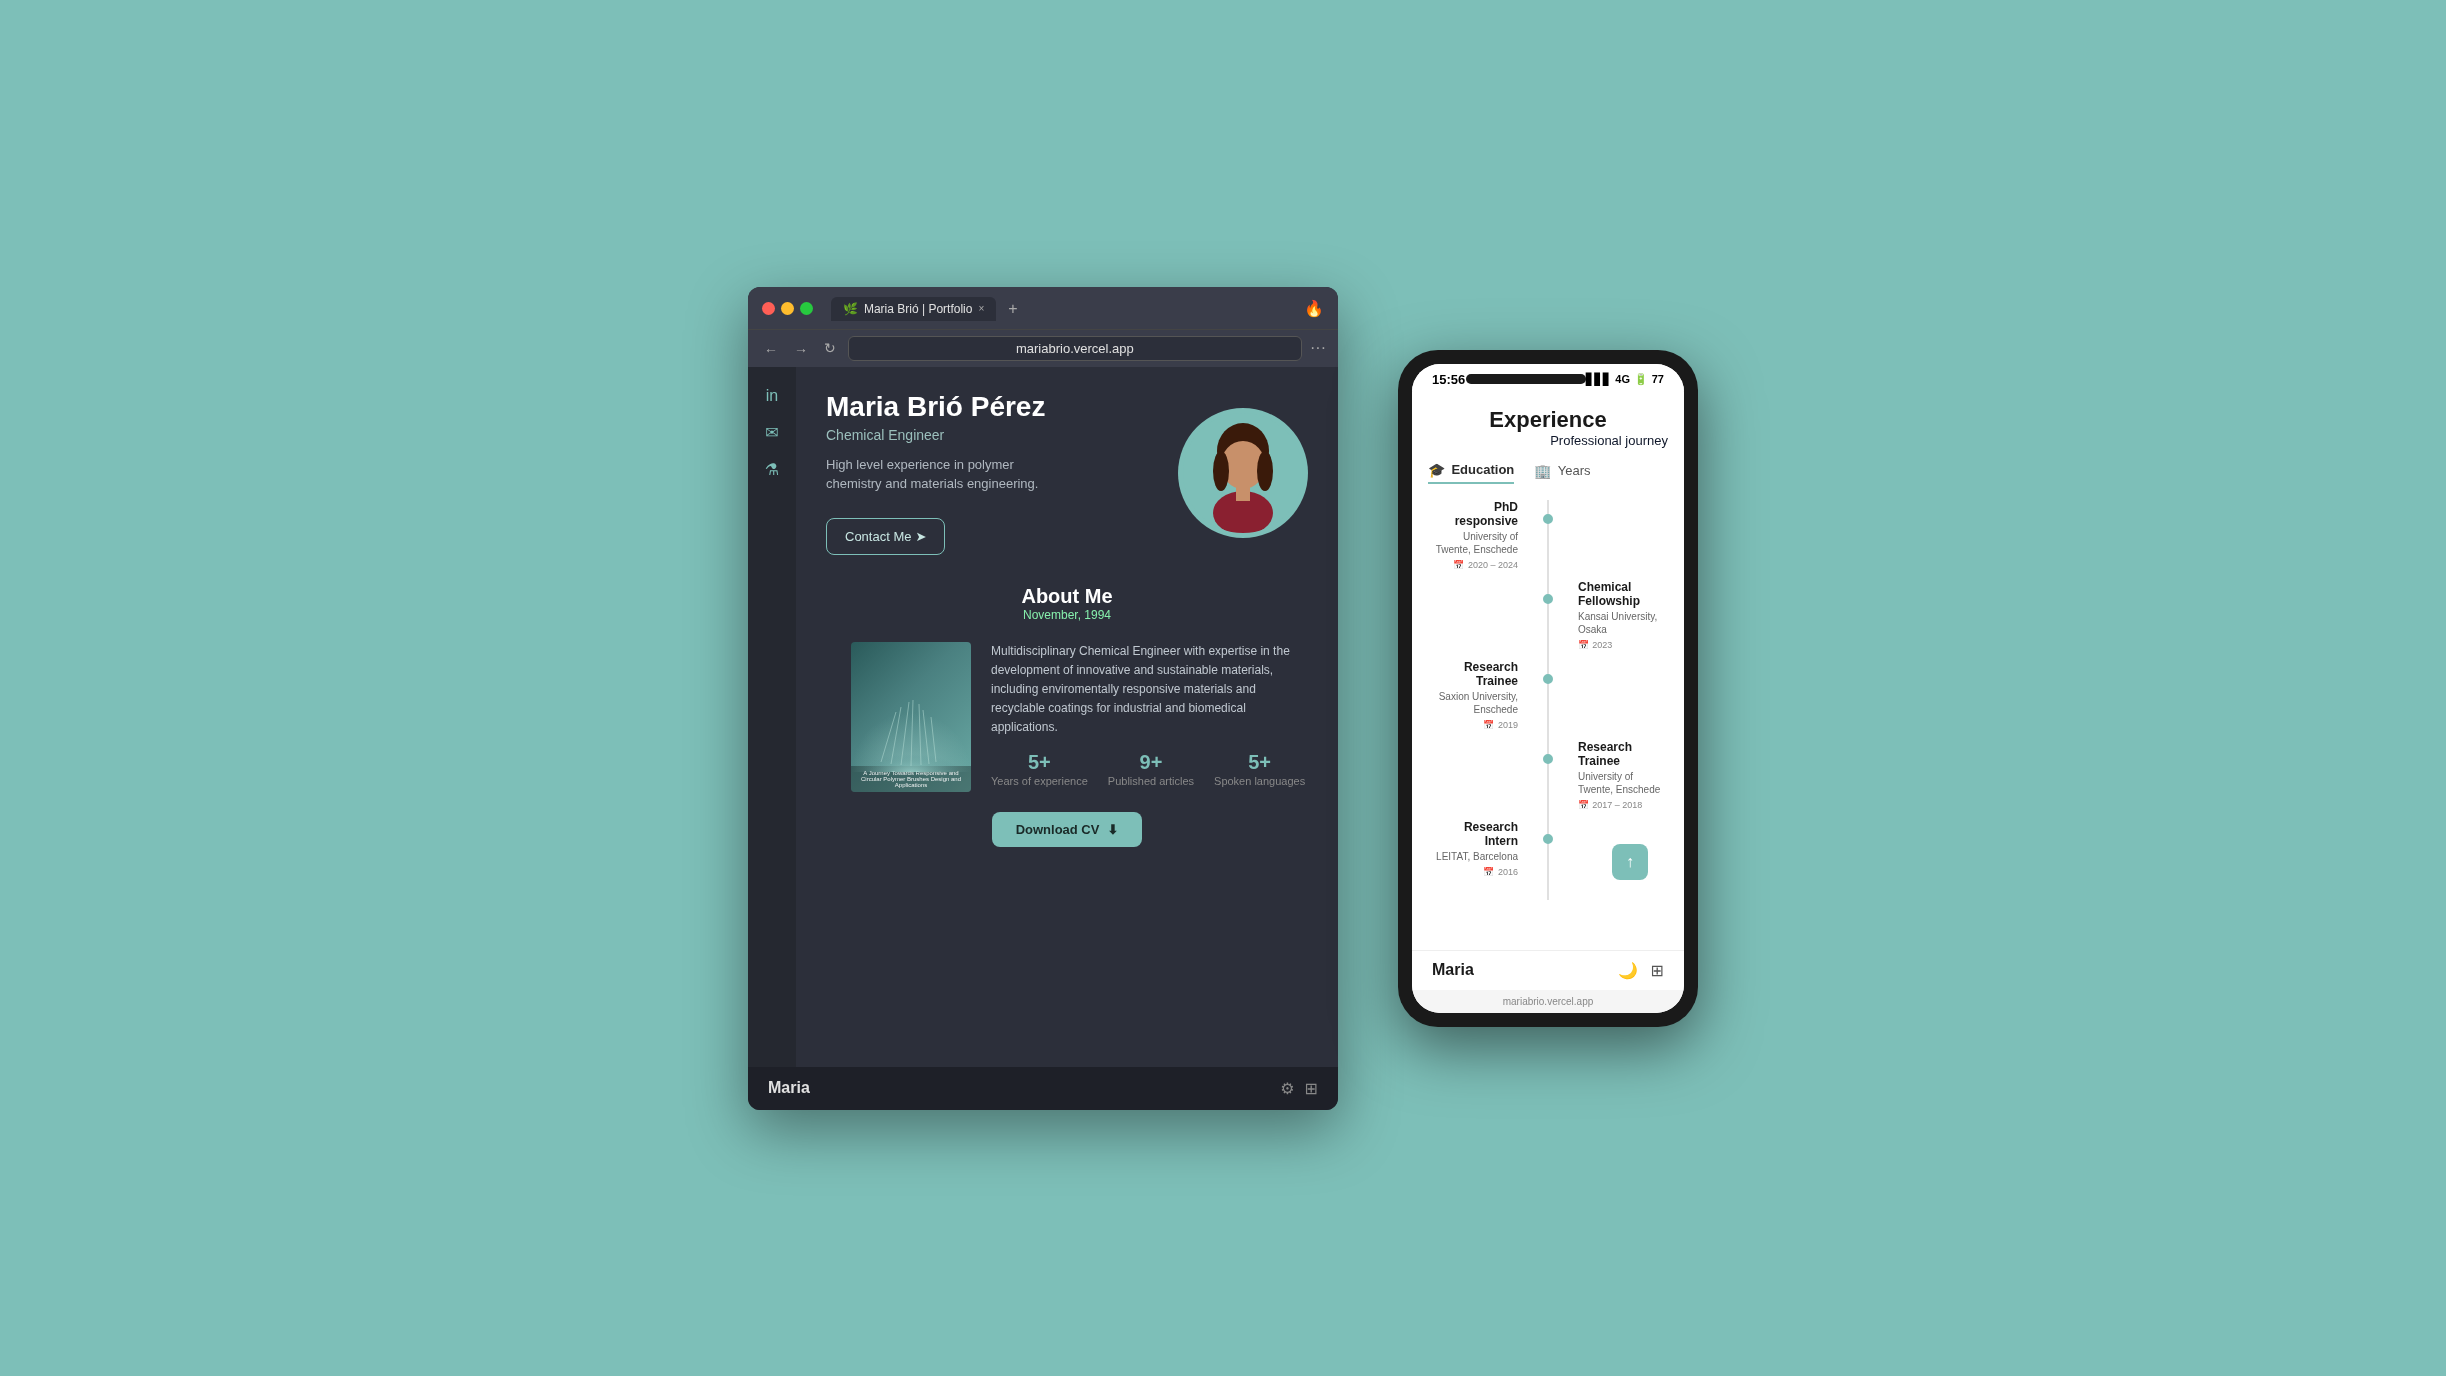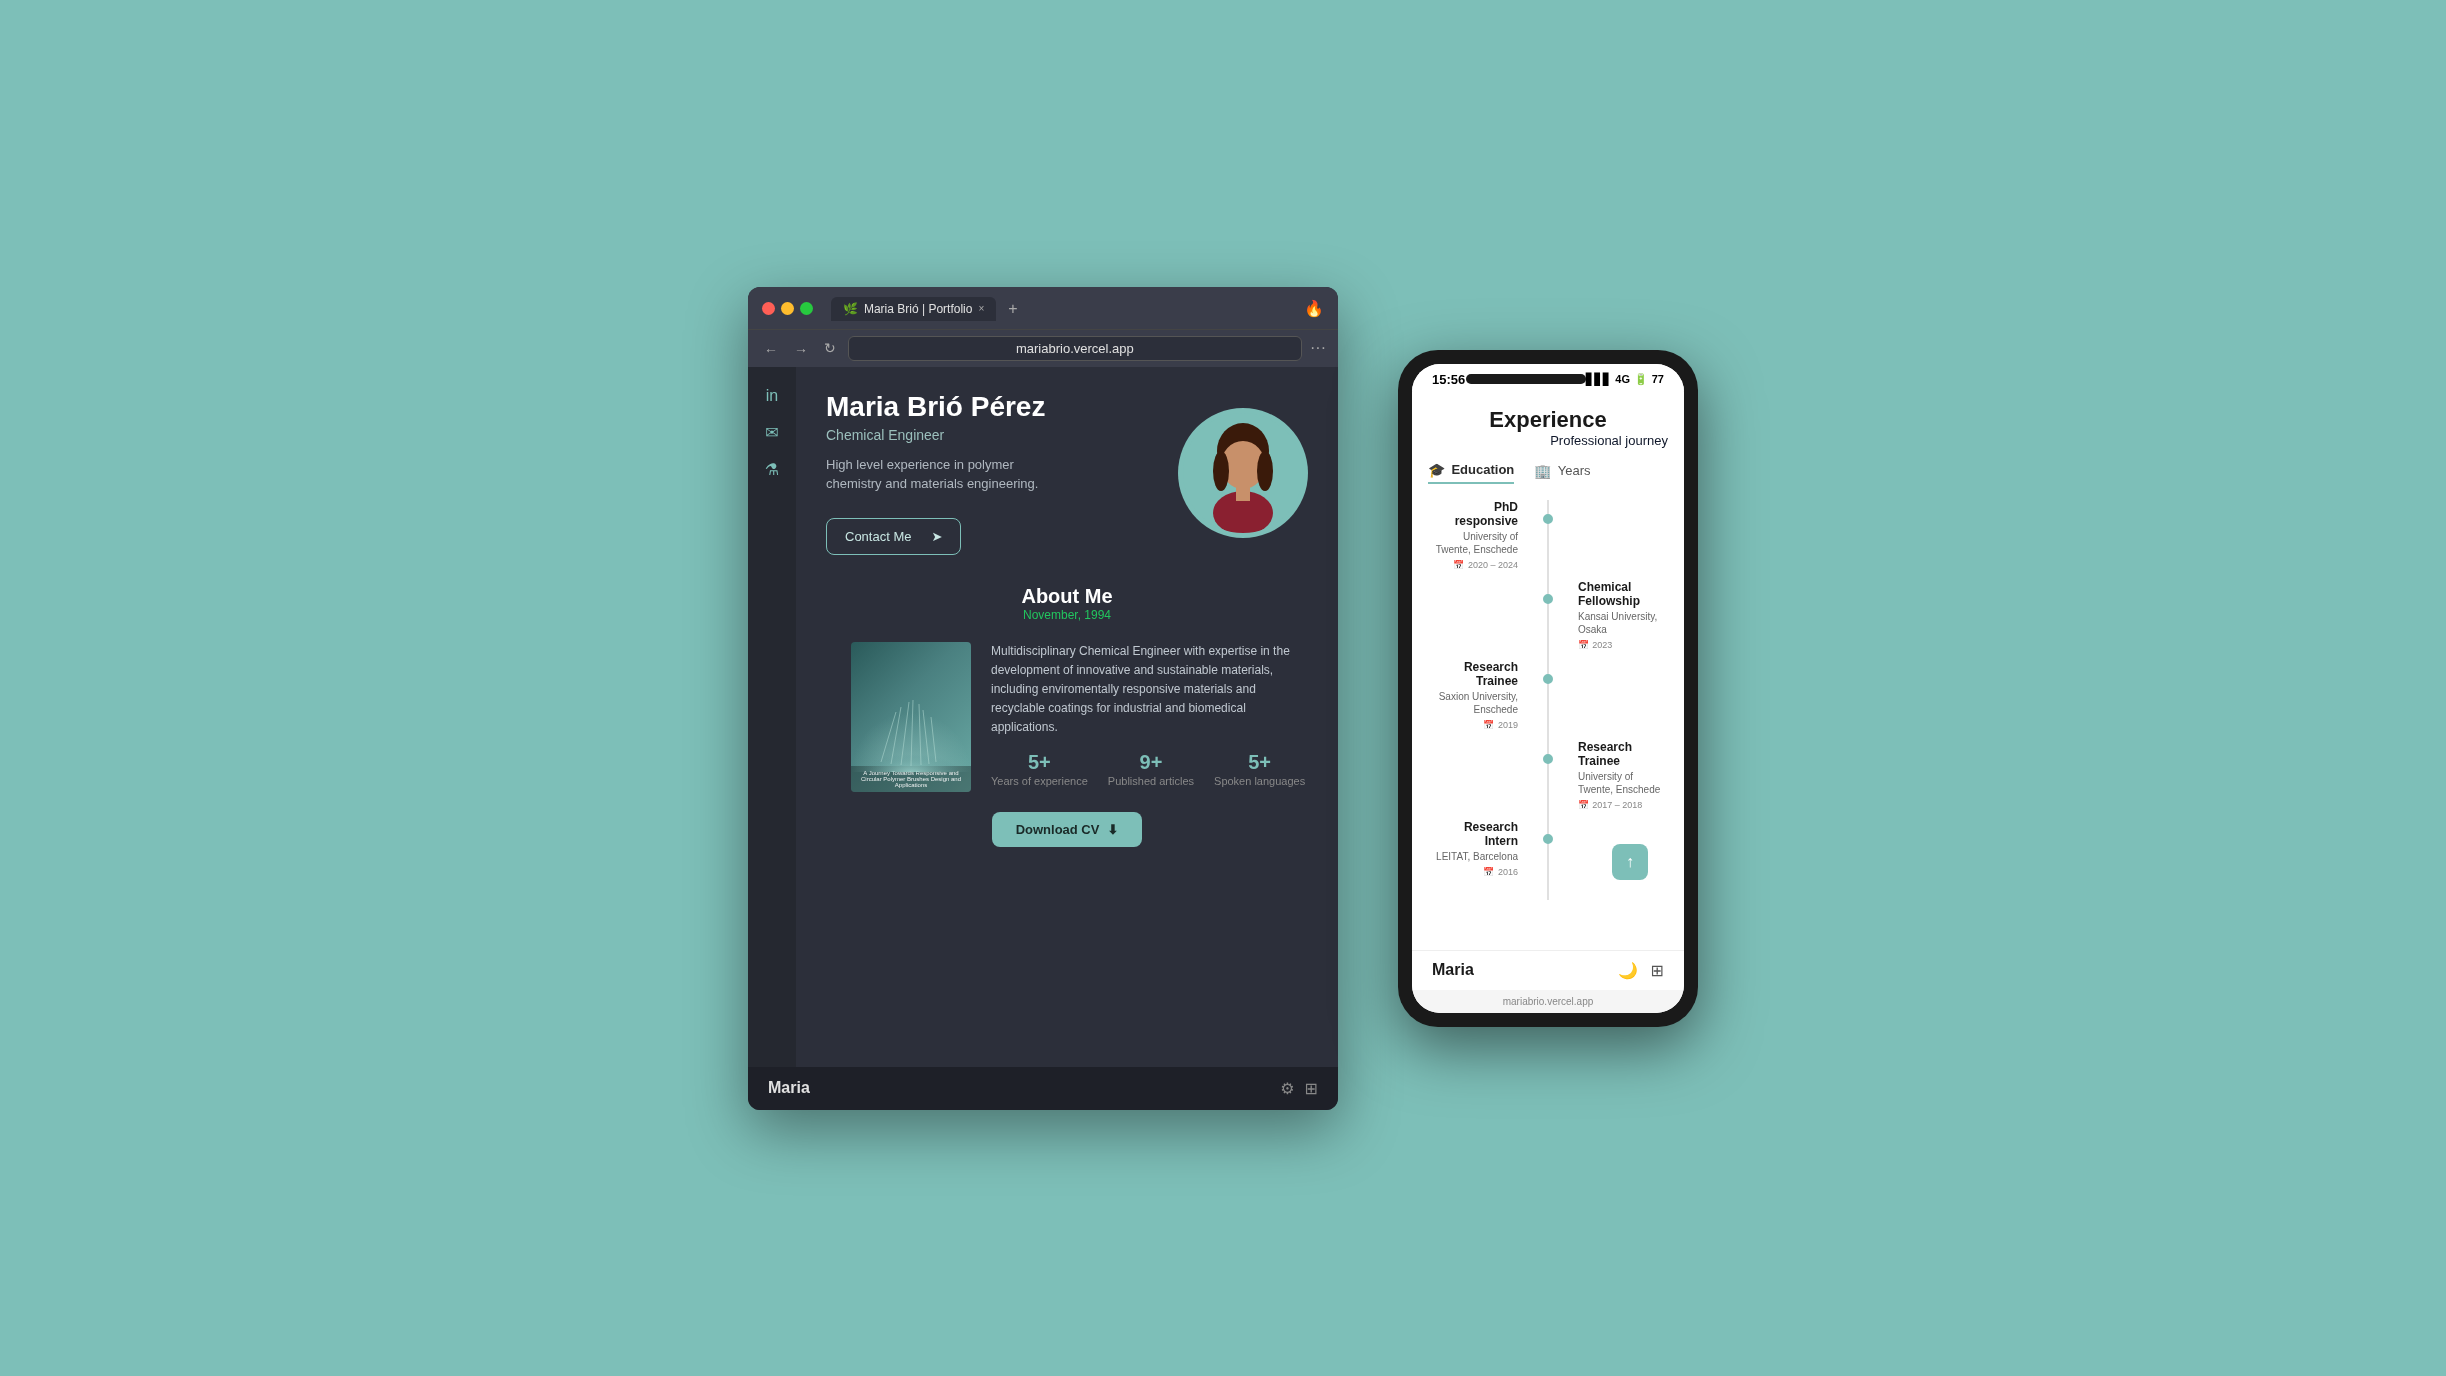--- a/index.html
+++ b/index.html
@@ -167,21 +167,21 @@
     .contact-btn {
       background: transparent;
       border: 1.5px solid #7dbfb8;
       color: #c8e6e2;
       padding: 10px 18px;
       border-radius: 8px;
       font-size: 13px;
       cursor: pointer;
       display: flex;
       align-items: center;
-      gap: 20px;
+      gap: 4px;
       margin-top: 24px;
     }
     .avatar-container {
       width: 130px;
       height: 130px;
       border-radius: 50%;
       background: #7dbfb8;
       overflow: hidden;
       display: flex;
       align-items: center;
@@ -194,21 +194,21 @@
       text-align: center;
       margin-bottom: 20px;
     }
     .section-title {
       font-size: 20px;
       font-weight: 600;
       color: #ffffff;
     }
     .section-subtitle {
       font-size: 12px;
-      color: #22c55e;
+      color: #86efac;
     }
 
     .about-grid {
       display: flex;
       gap: 20px;
       align-items: flex-start;
       margin-bottom: 20px;
       padding-left: 25px;
     }
     .book-cover {

